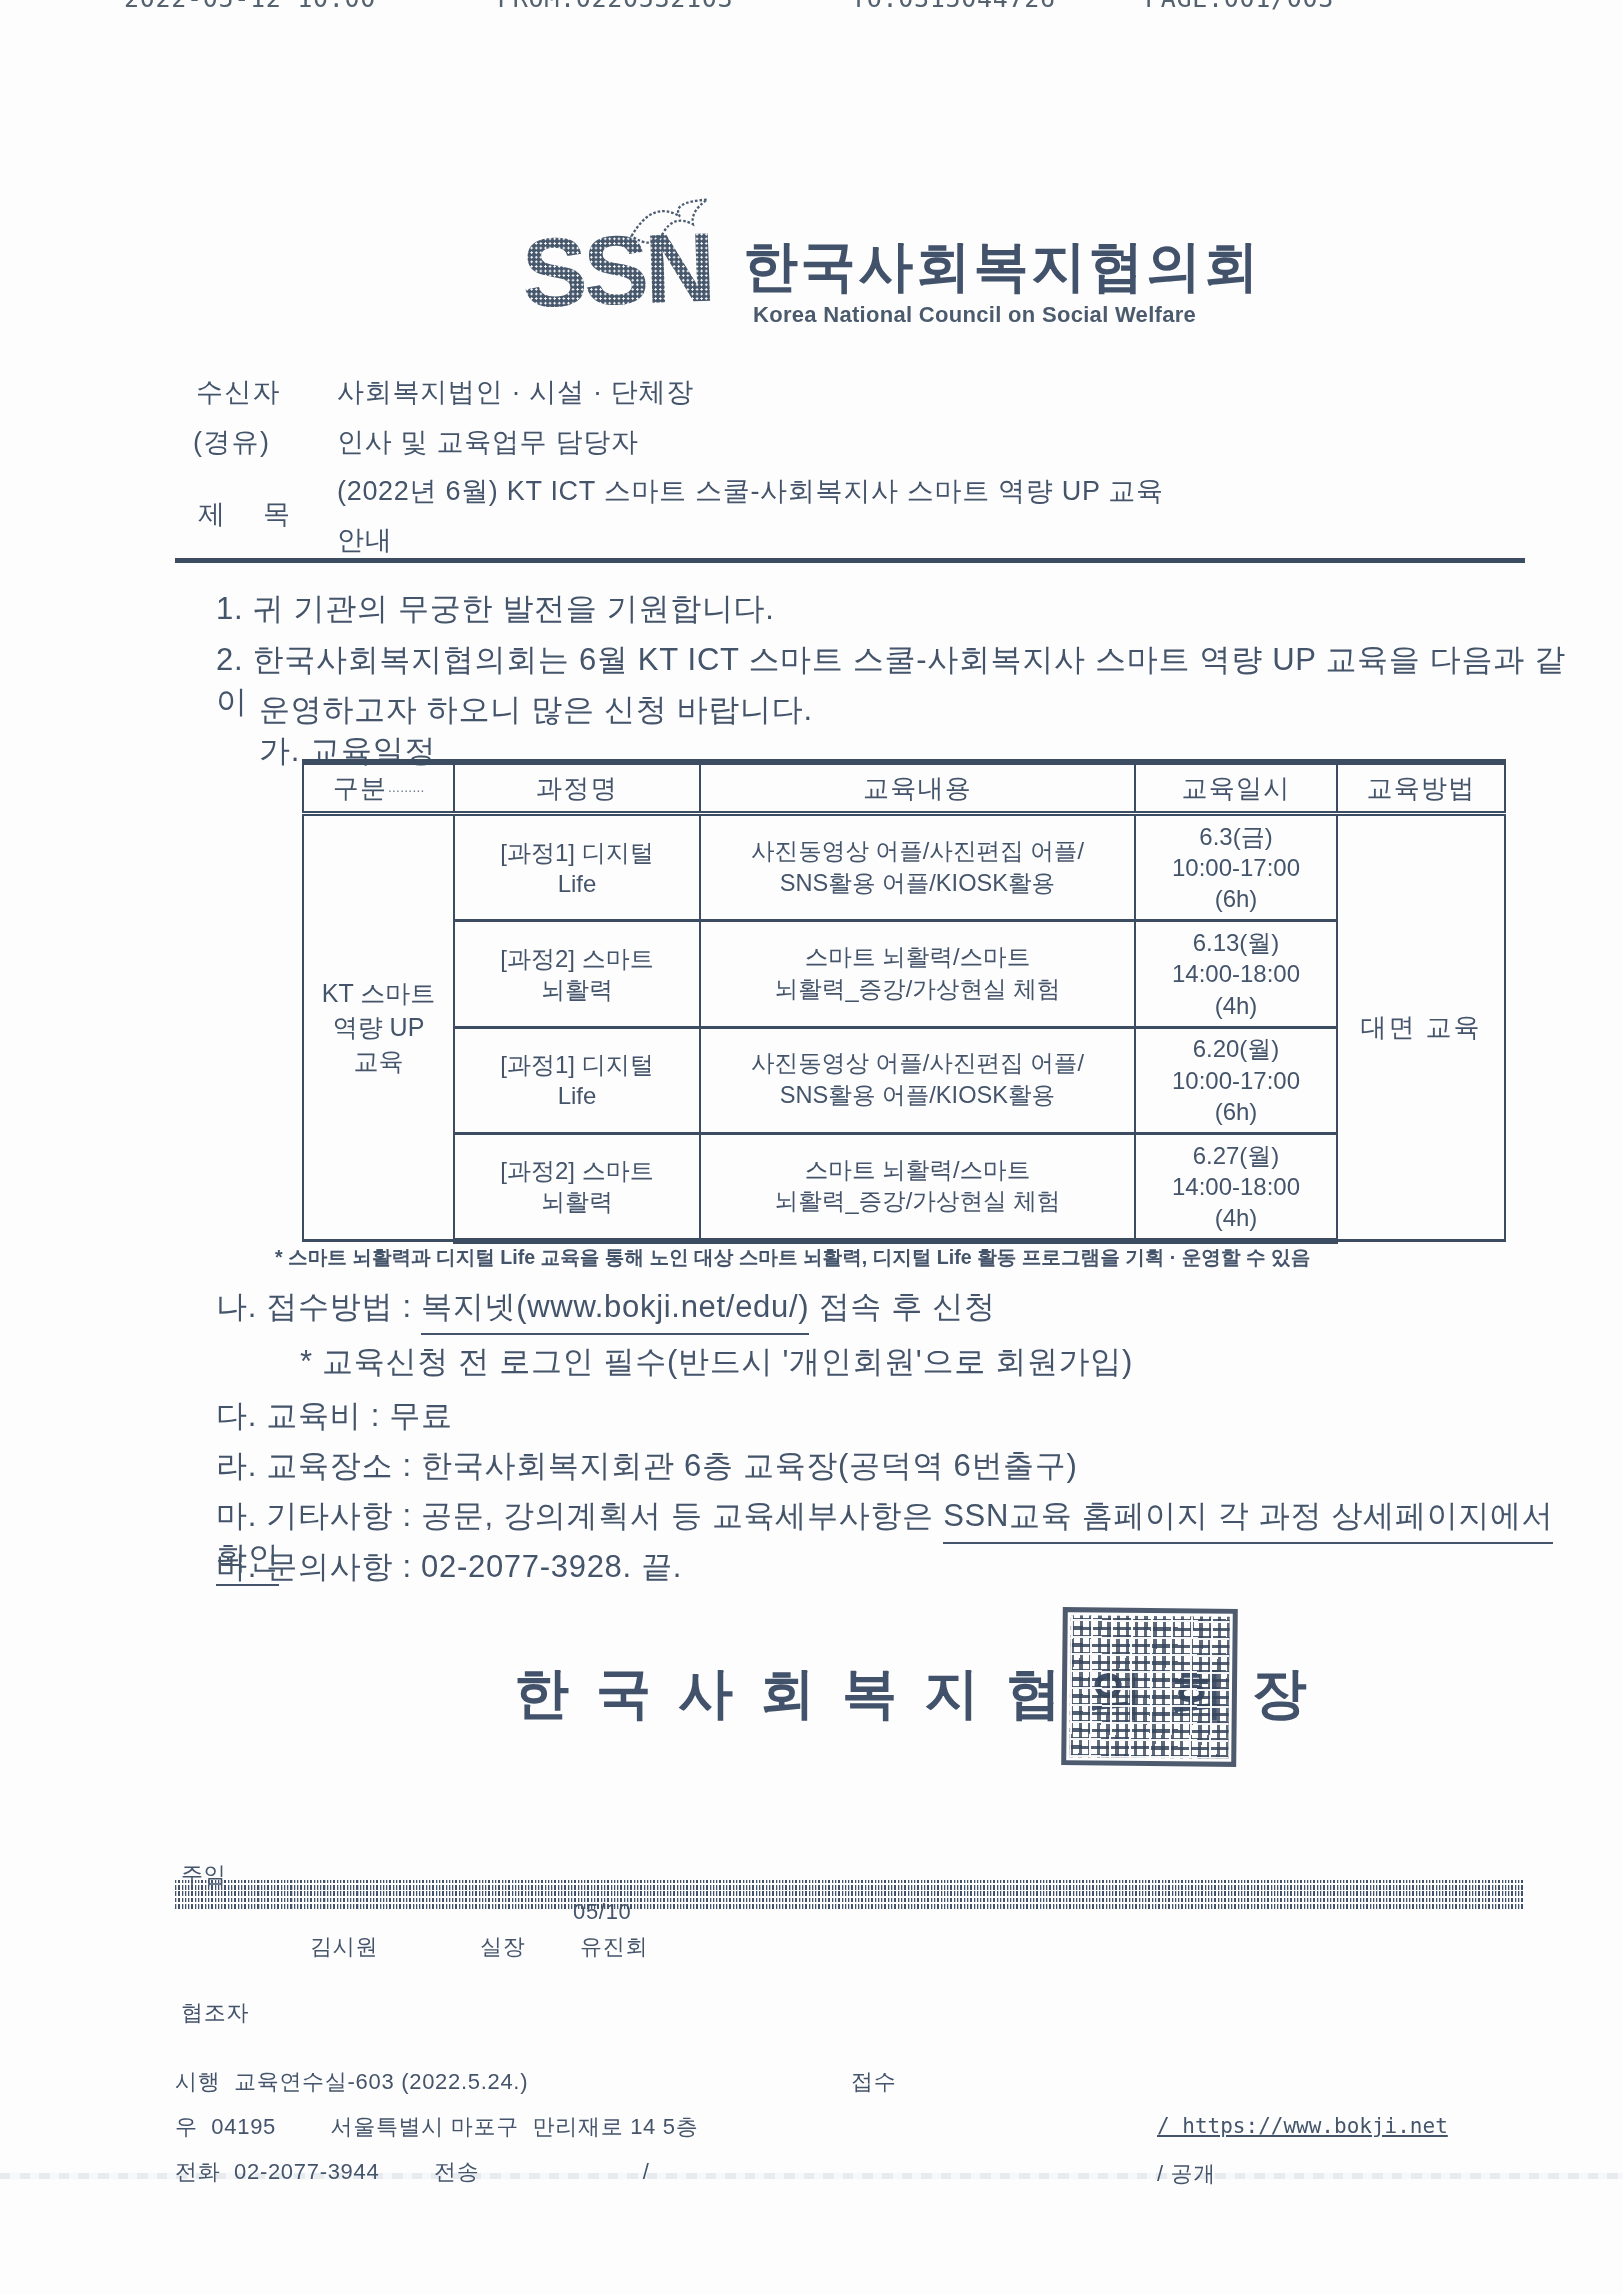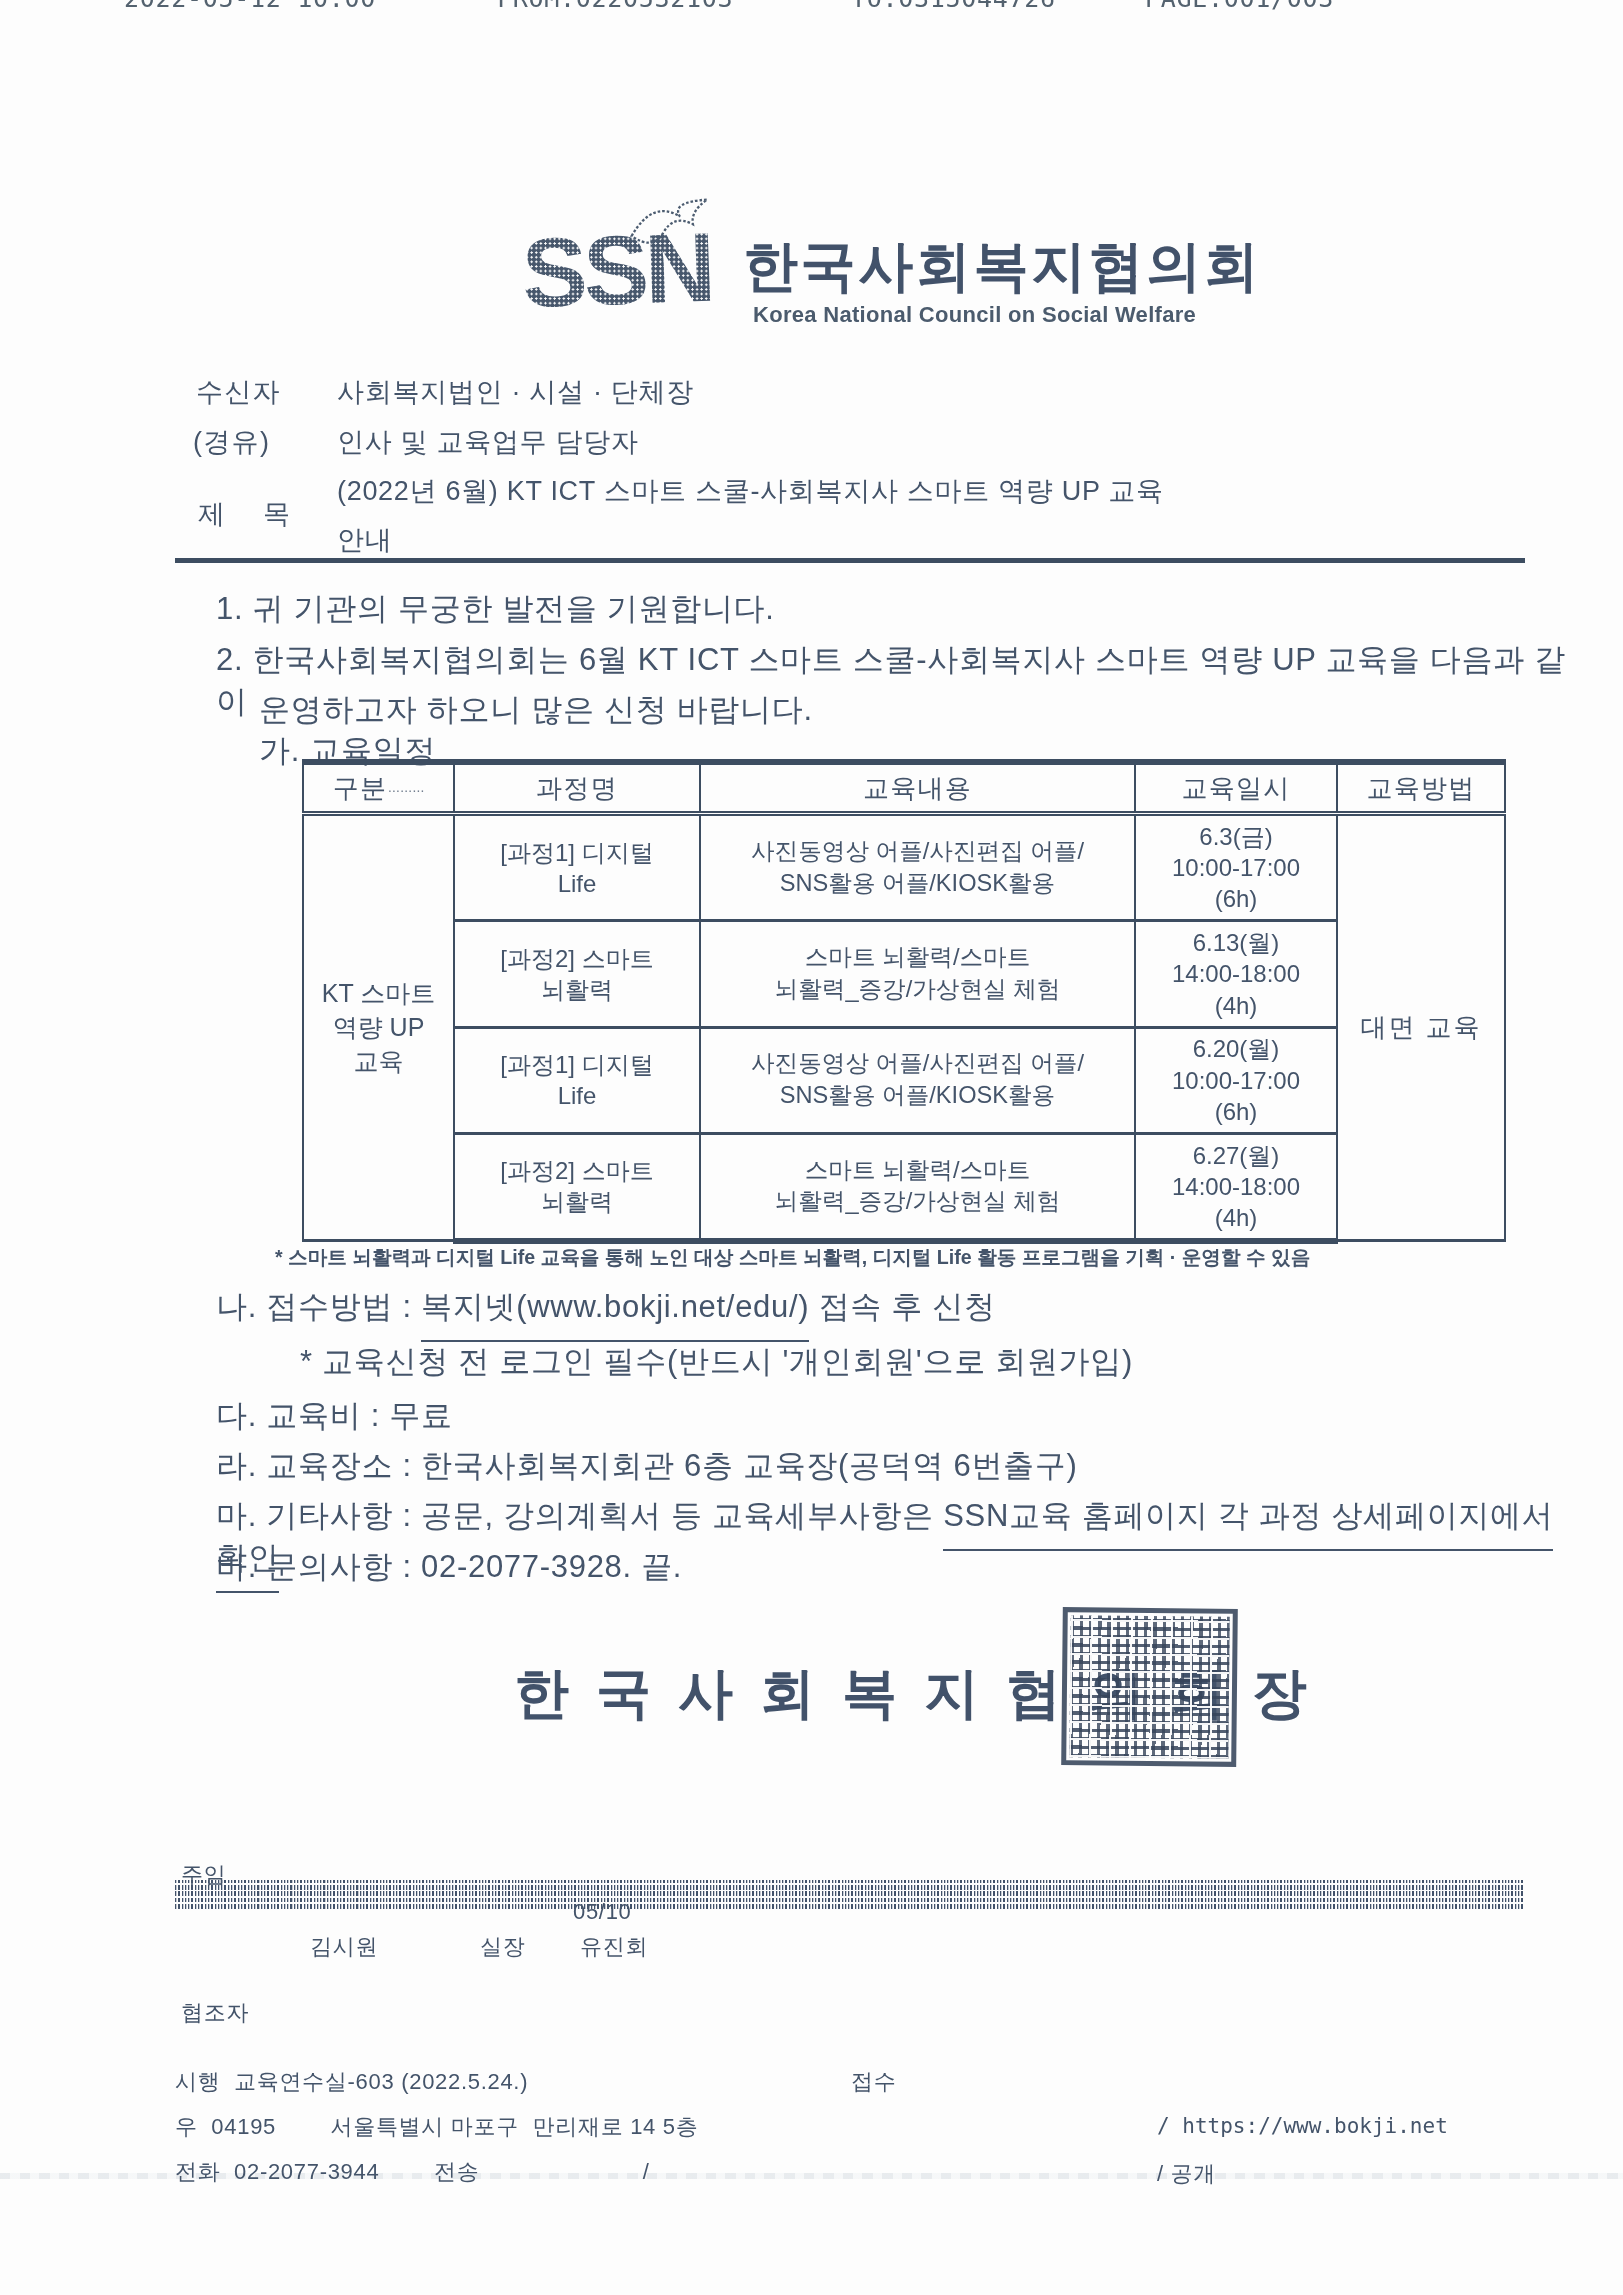--- a/index.html
+++ b/index.html
@@ -73,21 +73,21 @@
   table.sched .colgroupcell{font-size:25px;line-height:1.35;}
   table.sched .method{font-size:26px;letter-spacing:2px;}
   table.sched .course{line-height:1.3;}
   table.sched .content{font-size:23.6px;line-height:1.35;}
   table.sched .sched-dt{line-height:1.3;}
   td.bodyrow{height:98px;}
   .dots{font-size:14.4px;letter-spacing:-0.7px;opacity:.75;vertical-align:middle;}
 
   .foot-note{font-size:19.6px;font-weight:bold;letter-spacing:0;}
 
-  .u{border-bottom:2px solid var(--ink);padding-bottom:16px;}
+  .u{border-bottom:2px solid var(--ink);padding-bottom:9px;}
 
   
   .sig-title{
     position:absolute;left:514px;top:1657px;
     font-weight:bold;font-size:55px;letter-spacing:3.9px;word-spacing:3.9px;
     color:#42526a;white-space:pre;
   }
   .stamp{
     position:absolute;left:1062px;top:1608px;width:175px;height:158px;
     border:5.9px solid rgba(54,68,90,.88);box-sizing:border-box;
@@ -104,21 +104,21 @@
 
   
   .hatch{
     position:absolute;left:175px;top:1880px;width:1350px;height:29px;
     background:
       repeating-linear-gradient(0deg, transparent 0 4.6px, #fdfdfd 4.6px 6.5px),
       repeating-linear-gradient(90deg, #42526a 0 1.3px, rgba(66,82,106,.3) 1.3px 2px, transparent 2px 3.3px);
   }
 
   .small{font-size:22px;letter-spacing:0.7px;}
-  .mono{font-family:"DejaVu Sans Mono", monospace;font-size:21px;}
+  .mono{font-family:"DejaVu Sans Mono", monospace;font-size:21px;text-decoration:underline;}
   .scanline{
     position:absolute;left:0;top:2173px;width:1623px;height:5.9px;
     background:repeating-linear-gradient(90deg,#cfd6dc 0 10.5px,#eef1f3 10.5px 19.6px);
     opacity:.45;
   }
 </style>
 </head>
 <body>
 
 <div class="page">

